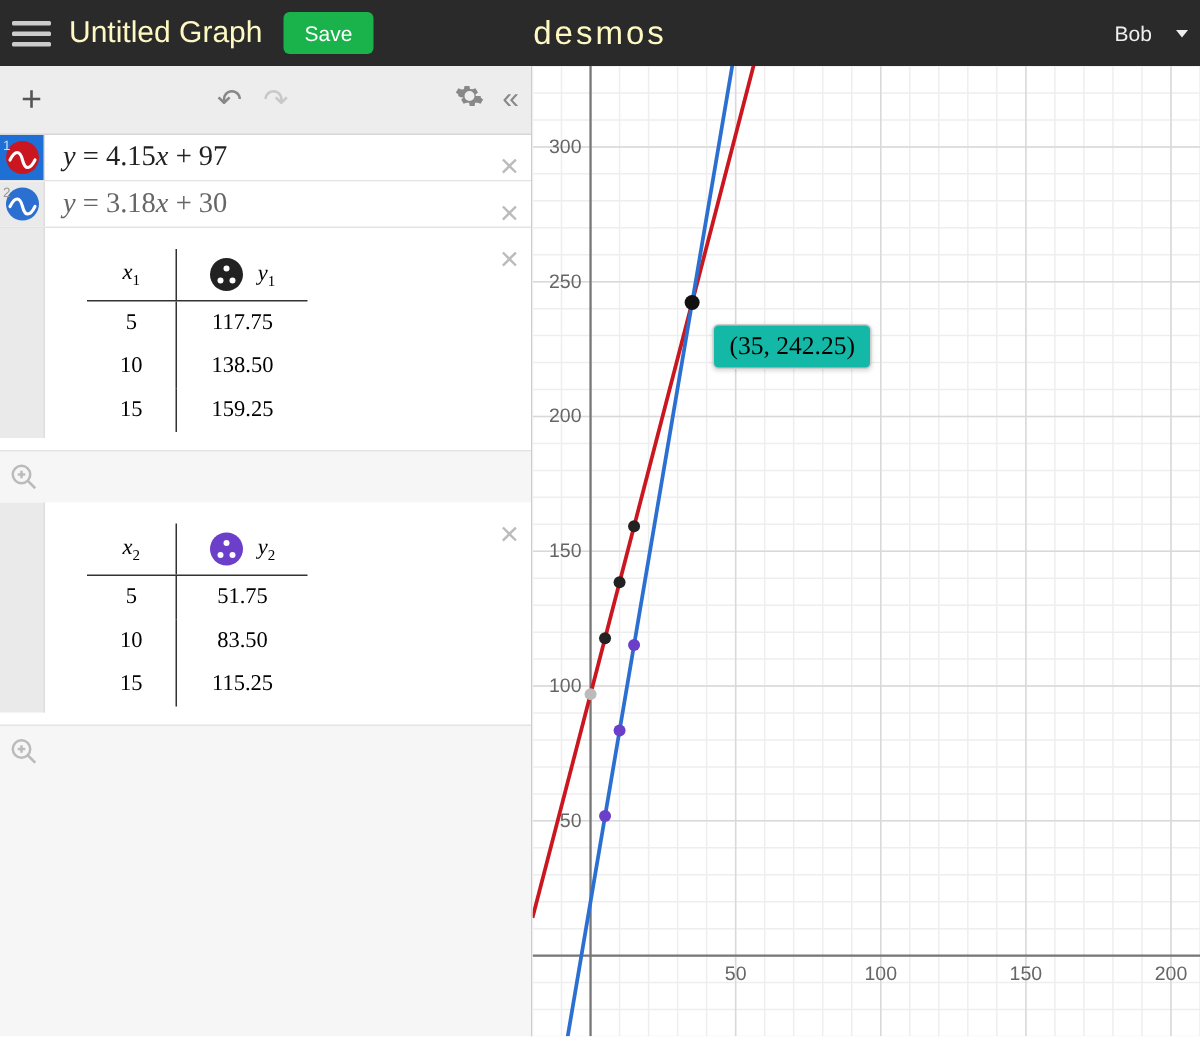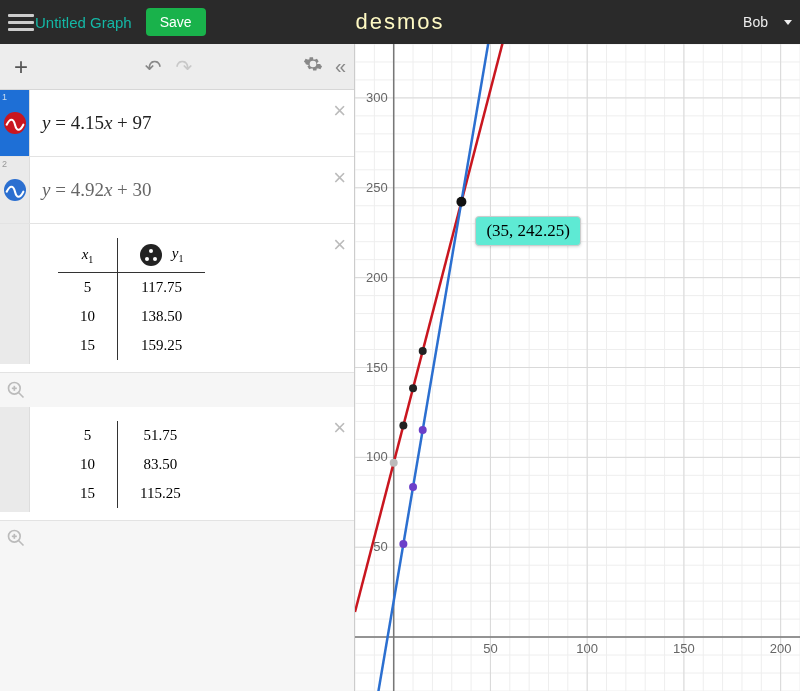--- a/index.html
+++ b/index.html
@@ -2,21 +2,21 @@
 <html><head>
 <meta charset="utf-8">
 <style>
   * { box-sizing: border-box; margin: 0; padding: 0; }
   html, body { width: 800px; height: 691px; font-family: Arial, Helvetica, sans-serif; overflow: hidden; background:#fff; }
 
   
   .topbar { background:#2a2a2a; height:44px; display:flex; align-items:center; padding:0 8px; color:#ddd; }
   .hamburger { width:26px; height:26px; display:flex; flex-direction:column; justify-content:center; gap:4px; cursor:pointer; }
   .hamburger div { height:3px; background:#ccc; border-radius:1px; }
-  .graph-title { margin-left:1px; font-size:15px; color:#14b8a6; }
+  .graph-title { margin-left:12px; font-size:20px; color:#fef9c3; }
   .save-btn { margin-left:14px; background:#19b24b; color:#fff; border:none; border-radius:4px; padding:6px 14px; font-size:14px; cursor:pointer; }
   .brand { position:absolute; left:50%; transform:translateX(-50%); color:#fef9c3; font-size:22px; letter-spacing:2px; font-weight:300; font-family: "Helvetica Neue", Arial, sans-serif; }
   .user { margin-left:auto; font-size:14px; color:#eee; display:flex; align-items:center; gap:16px;}
   .caret-down { width:0;height:0;border-left:4px solid transparent;border-right:4px solid transparent;border-top:5px solid #eee; }
 
   
   .main { display:flex; height:647px; }
   .sidebar { width:355px; border-right:1px solid #ccc; background:#f6f6f6; display:flex; flex-direction:column; }
   .toolbar { height:46px; background:#ededed; border-bottom:1px solid #d7d7d7; display:flex; align-items:center; padding:0 8px; }
   .plus { font-size:24px; color:#555; cursor:pointer; padding:0 6px; }
@@ -24,21 +24,21 @@
   .toolbar-mid span { cursor:pointer; }
   .toolbar-right { display:flex; align-items:center; gap:12px; color:#888; font-size:20px; }
   .gear, .collapse, .undo, .redo { cursor:pointer; }
 
   .rows { flex:1; overflow:auto; }
   .expr-row { display:flex; align-items:stretch; background:#fff; border-bottom:1px solid #e3e3e3; position:relative; }
   .expr-row .handle { width:30px; display:flex; align-items:center; justify-content:center; background:#eaeaea; border-right:1px solid #ddd; }
   .expr-row.active .handle { background:#1e6fd6; }
   .color-swatch { width:22px; height:22px; border-radius:11px; display:flex; align-items:center; justify-content:center; color:#fff; font-size:14px; }
   .wave-icon svg { width:20px; height:20px; }
-  .expr-content { flex:1; padding:22px 12px; font-family: "Times New Roman", serif; font-size:19px; font-style:italic; color:#222; }
+  .expr-content { flex:1; padding:4px 12px; font-family: "Times New Roman", serif; font-size:19px; font-style:italic; color:#222; }
   .expr-content .num { font-style:normal; }
   .close-x { position:absolute; right:8px; top:8px; color:#bbb; font-size:22px; cursor:pointer; }
 
   .table-row { display:flex; align-items:flex-start; background:#fff; border-bottom:1px solid #e3e3e3; position:relative; padding-bottom:8px;}
   .table-row .handle { width:30px; min-height:100%; background:#eaeaea; border-right:1px solid #ddd; position:relative;}
   .idx-label { position:absolute; top:2px; left:2px; font-size:9px; color:#888; }
   .data-table { margin:14px 0 4px 28px; border-collapse:collapse; font-family:"Times New Roman",serif; }
   .data-table th, .data-table td { padding:6px 22px; font-size:15px; font-weight:normal; text-align:center;margin-top:44px; }
   .data-table th { border-bottom:1.5px solid #333; font-style:italic; }
   .data-table th + th, .data-table td + td { border-left:1.5px solid #333; }
@@ -49,21 +49,21 @@
   .dots3 { position:relative; width:14px; height:14px;}
   .dots3 span{position:absolute;width:4px;height:4px;background:#fff;border-radius:50%;}
   .dots3 span:nth-child(1){top:1px;left:5px;}
   .dots3 span:nth-child(2){bottom:1px;left:1px;}
   .dots3 span:nth-child(3){bottom:1px;right:1px;}
   .zoom-tool { height:34px; display:flex; align-items:center; padding-left:6px; color:#b8b8b8;}
   .zoom-tool svg{width:20px;height:20px;}
 
   
   .graph { flex:1; position:relative; background:#fff; overflow:hidden;}
-  .axis-label-point { position:absolute; background:#5eead4; border:1px solid #ccc; border-radius:4px; padding:4px 10px; font-family:"Times New Roman",serif; font-size:17px; box-shadow:0 1px 3px rgba(0,0,0,0.15);}
+  .axis-label-point { position:absolute; background:#14b8a6; border:1px solid #ccc; border-radius:4px; padding:4px 10px; font-family:"Times New Roman",serif; font-size:17px; box-shadow:0 1px 3px rgba(0,0,0,0.15);}
 </style>
 </head>
 <body>
 
 <div class="topbar">
   <div class="hamburger">
       <div></div>
       <div></div>
       <div></div>
     </div>
@@ -115,21 +115,21 @@
       <div class="expr-row">
         <span class="idx-label" style="position:absolute;top:2px;left:2px;font-size:9px;color:#999;">2</span>
         <div class="handle">
           <span class="color-swatch wave-icon" style="background:#2b6fd0">
             <svg viewBox="0 0 24 24">
                 <path d="M2 14 C6 6, 10 6, 12 14 S18 22, 22 14" stroke="#fff" stroke-width="2.5" fill="none" stroke-linecap="round"></path>
               </svg>
           </span>
         </div>
         <div class="expr-content" style="color:#666">
-          <span>y</span> <span class="num">= 4.92</span><span>x</span> <span class="num">+ 30</span>
+          <span>y</span> <span class="num">= 3.18</span><span>x</span> <span class="num">+ 30</span>
         </div>
         <span class="close-x">×</span>
       </div>
 
       <div class="table-row">
         <span class="idx-label">3</span>
         <div class="handle" style="align-self:stretch;"></div>
         <span class="close-x">×</span>
         <table class="data-table">
           <tbody>
@@ -169,20 +169,33 @@
             <line x1="7" y1="10" x2="13" y2="10"></line>
           </svg>
       </div>
 
       <div class="table-row">
         <span class="idx-label">4</span>
         <div class="handle" style="align-self:stretch;"></div>
         <span class="close-x">×</span>
         <table class="data-table">
           <tbody>
+              <tr>
+            <th><span>x</span><sub>2</sub></th>
+            <th>
+              <span class="dot-badge purple">
+                    <span class="dots3">
+                      <span></span>
+                      <span></span>
+                      <span></span>
+                    </span>
+                  </span>
+              <span>y</span><sub>2</sub>
+            </th>
+          </tr>
           <tr>
                 <td>5</td>
                 <td>51.75</td>
               </tr>
           <tr>
                 <td>10</td>
                 <td>83.50</td>
               </tr>
           <tr>
                 <td>15</td>

